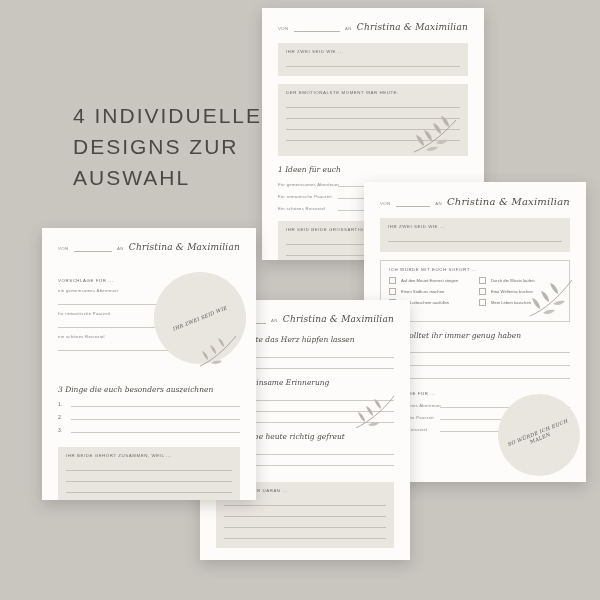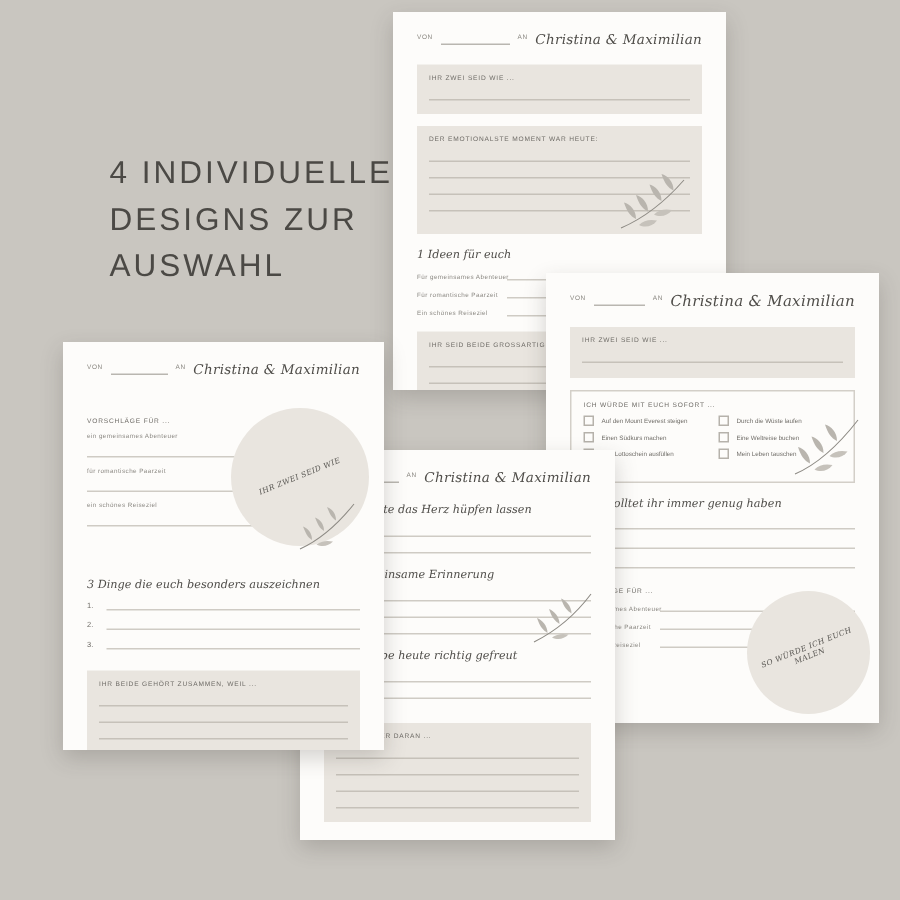--- a/index.html
+++ b/index.html
@@ -45,20 +45,21 @@
   .sheet-inner {
     position: absolute;
     inset: 0;
     padding: 14px 16px;
     box-sizing: border-box;
   }
 
   
   .top-row {
     display: flex;
+    align-items: flex-end;
     gap: 5px;
     margin-bottom: 11px;
   }
   .lbl-tiny {
     font-size: 4.3px;
     color: #8a8781;
     letter-spacing: .4px;
     text-transform: uppercase;
     white-space: nowrap;
     padding-bottom: 1px;

